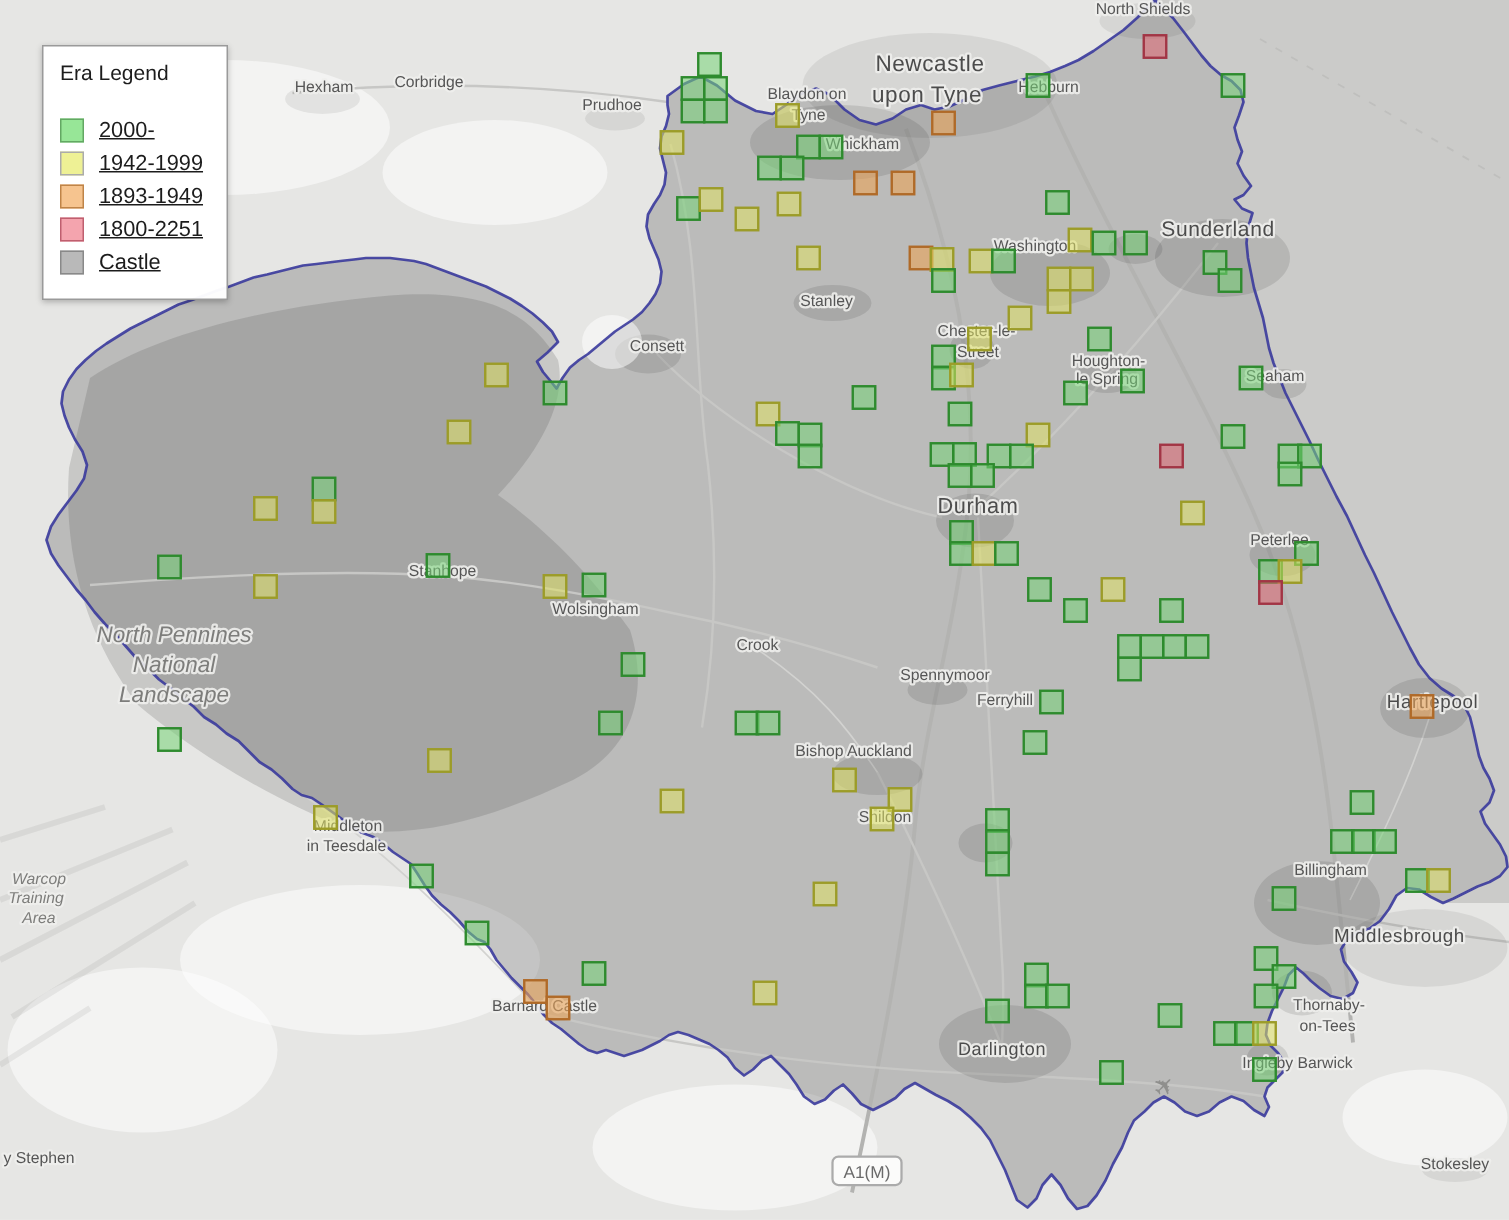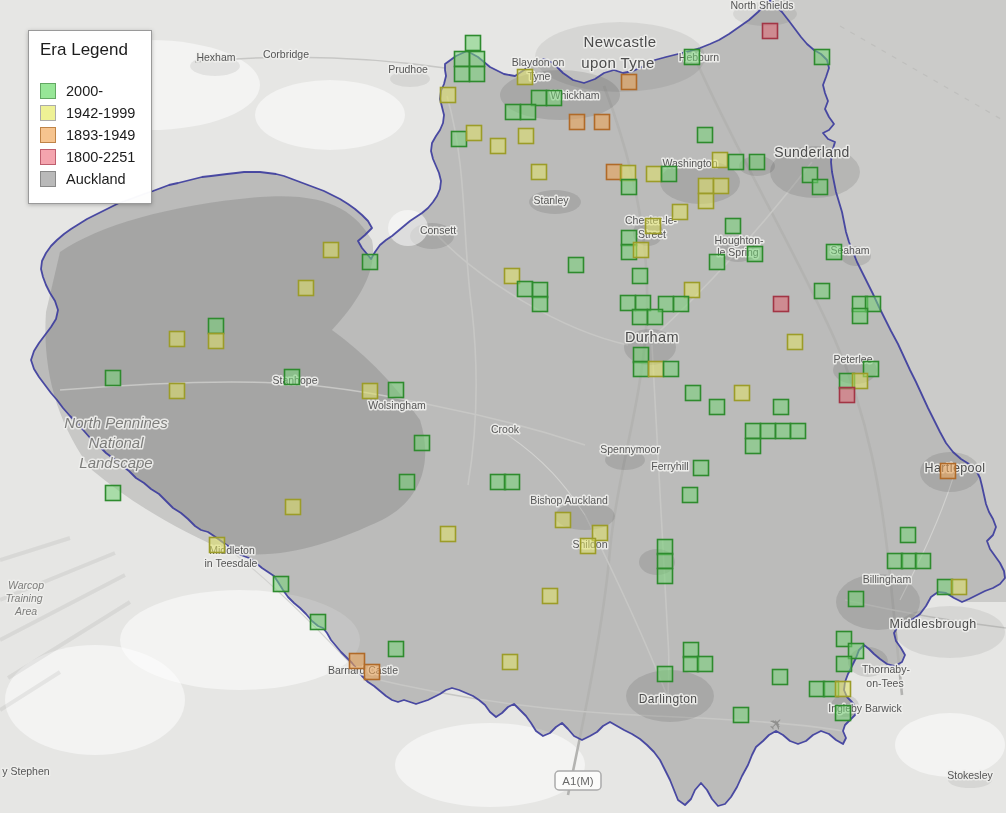--- a/index.html
+++ b/index.html
@@ -14,24 +14,24 @@
   .light-patch{fill:rgba(255,255,255,0.5);}
   .sea-dash{stroke:#bfbfbd;stroke-width:1.2;stroke-dasharray:5,7;fill:none;}
   .hatch{stroke:rgba(0,0,0,0.06);stroke-width:4;fill:none;}
   .map-label{fill:#565656;text-anchor:middle;paint-order:stroke;
     stroke:rgba(238,238,236,0.9);stroke-width:3px;stroke-linejoin:round;}
   .city-label{fill:#4c4c4c;letter-spacing:.4px;}
   .area-label{fill:#7d7d7b;font-style:italic;}
   .legend{position:absolute;left:28px;top:30px;background:rgba(255,255,255,0.97);
     border:1px solid #9a9a9a;box-shadow:0 1px 4px rgba(0,0,0,0.25);
     padding:9px 16px 10px 11px;z-index:5;}
-  .legend-title{font-size:17px;color:#1c1c1c;margin-bottom:23px;}
+  .legend-title{font-size:14px;color:#1c1c1c;margin-bottom:23px;}
   .legend-row{display:flex;align-items:center;gap:10px;margin:6px 0;}
   .legend-swatch{width:14px;height:14px;flex:0 0 auto;border:1.5px solid #888;}
-  .legend-label{font-size:14.5px;color:#1c1c1c;white-space:nowrap;}
+  .legend-label{font-size:14.5px;color:#1c1c1c;white-space:nowrap;text-decoration:underline;}
 </style>
 </head>
 <body>
 
 <div id="viewport">
   <svg id="map-svg" width="1006" height="813" viewBox="0 0 1006 813">
 
     <rect x="0" y="0" width="1006" height="813" fill="#e6e6e4"></rect>
 
     <g>
@@ -315,17 +315,17 @@
         <div class="legend-row">
           <span class="legend-swatch" style="background: rgb(246, 196, 143); border-color: rgb(191, 132, 72);"></span>
           <span class="legend-label">1893-1949</span>
         </div>
         <div class="legend-row">
           <span class="legend-swatch" style="background: rgb(244, 164, 174); border-color: rgb(191, 95, 111);"></span>
           <span class="legend-label">1800-2251</span>
         </div>
         <div class="legend-row">
           <span class="legend-swatch" style="background: rgb(185, 185, 185); border-color: rgb(137, 137, 137);"></span>
-          <span class="legend-label">Auckland</span>
+          <span class="legend-label">Castle</span>
         </div>
       </div>
   </div>
 </div>
 
 </body></html>

